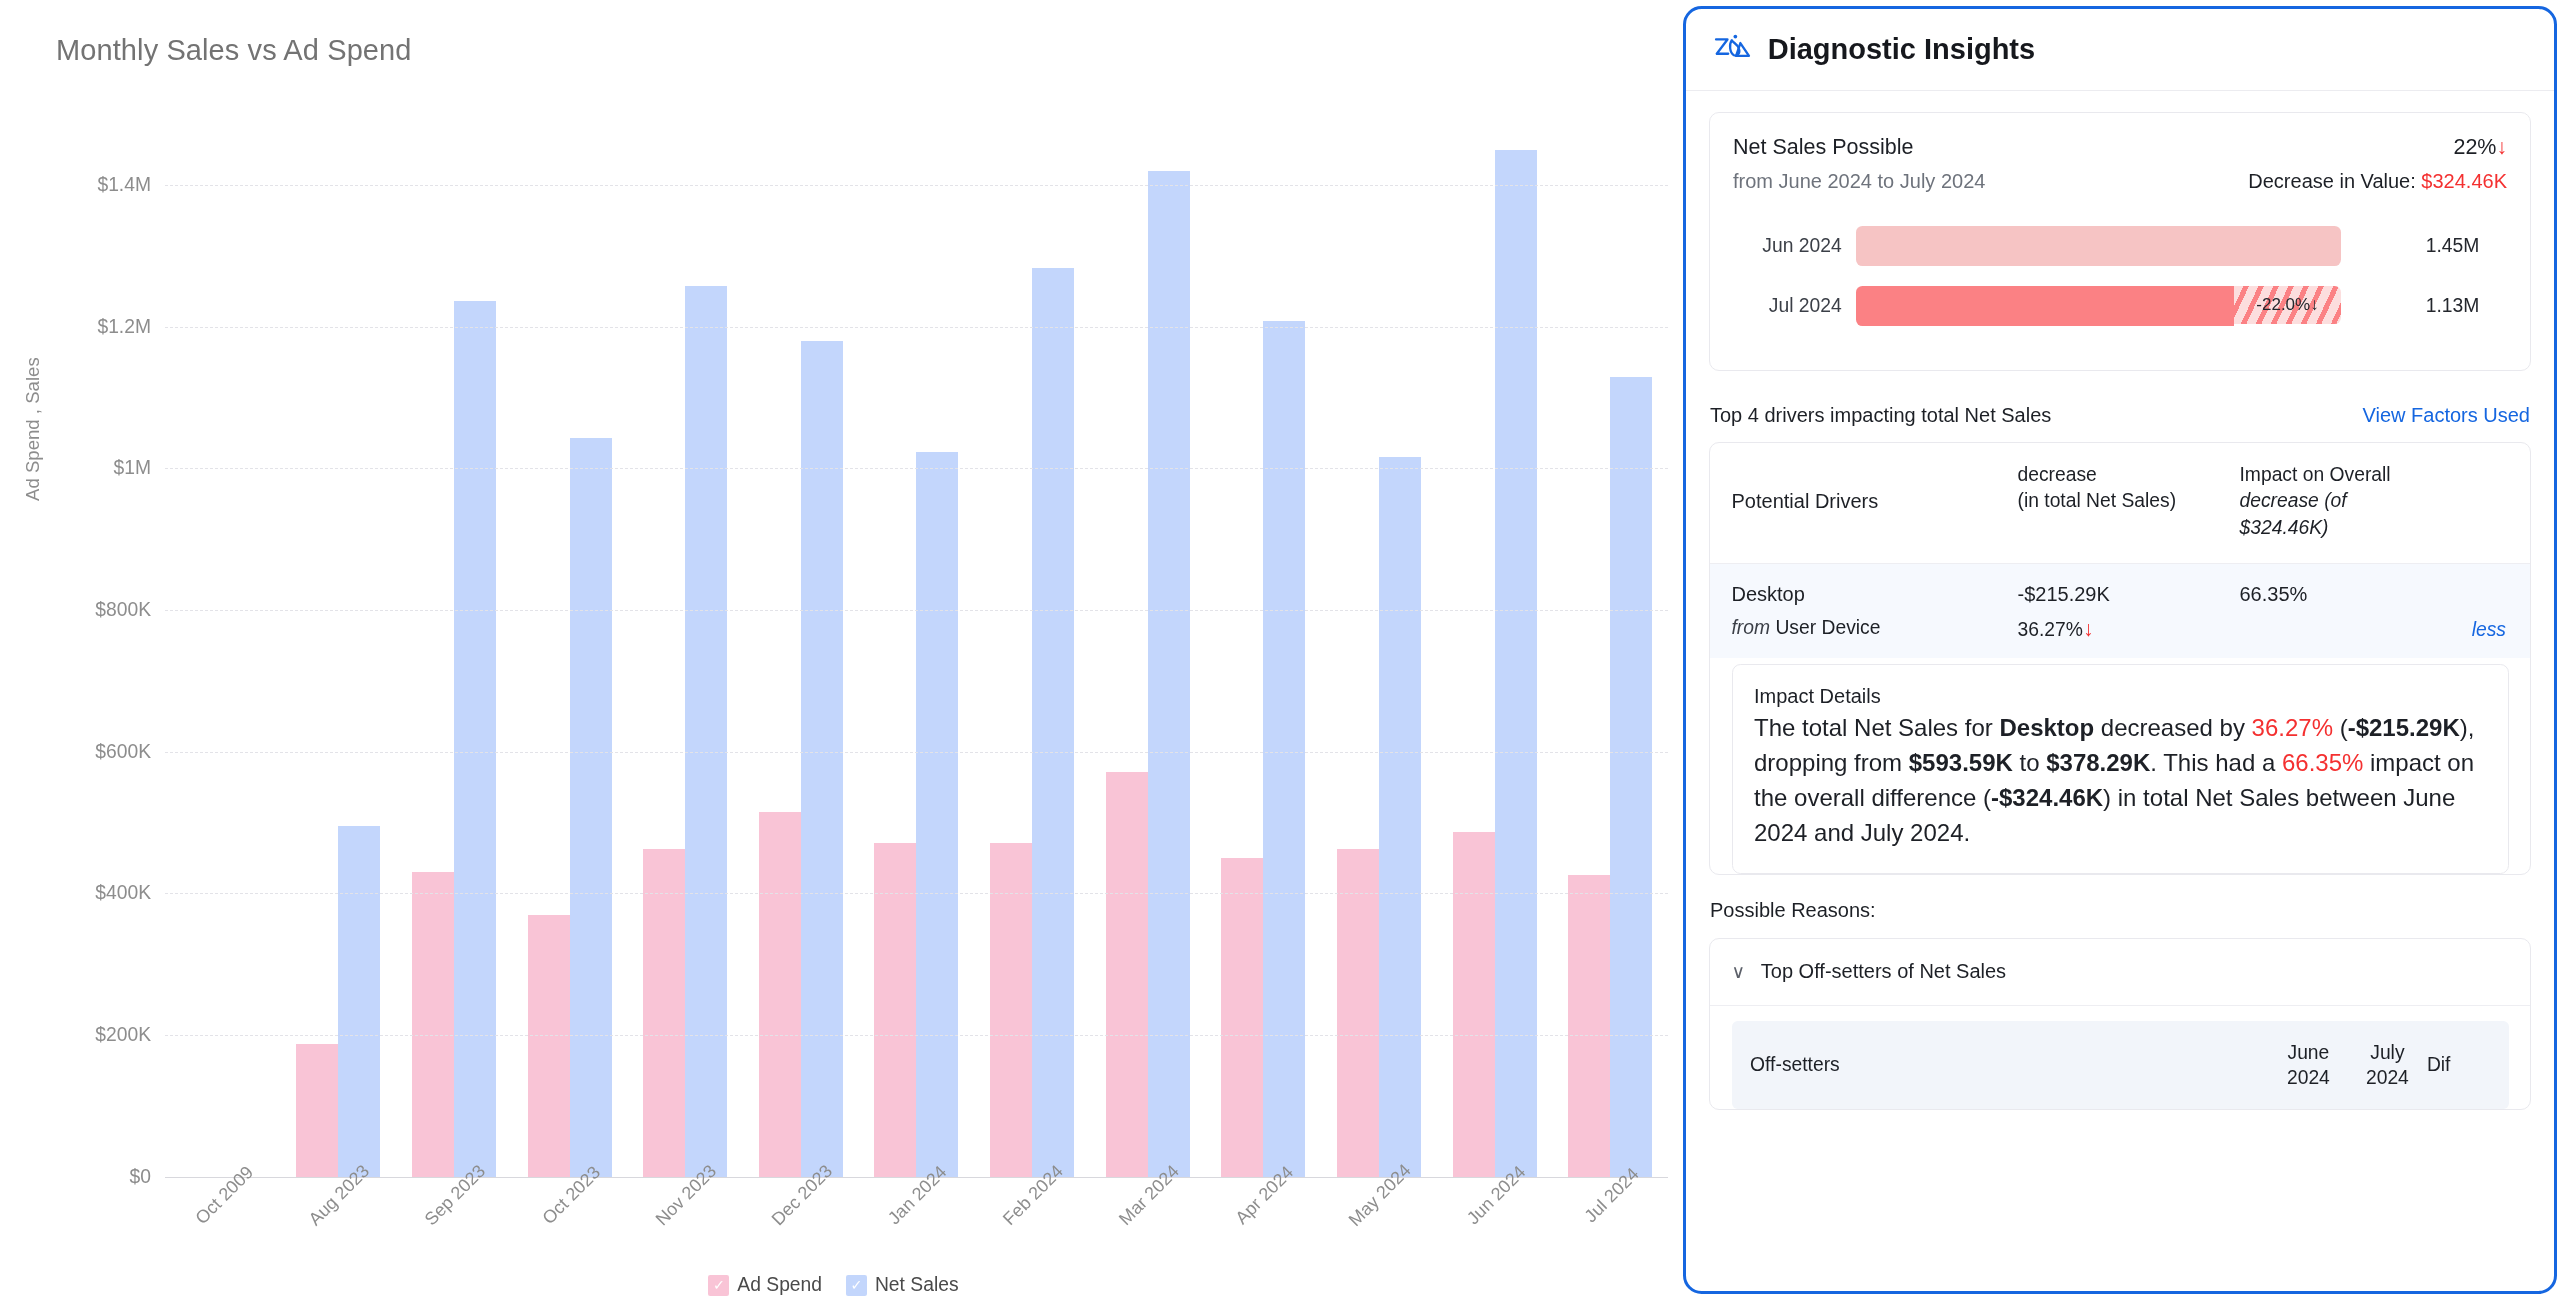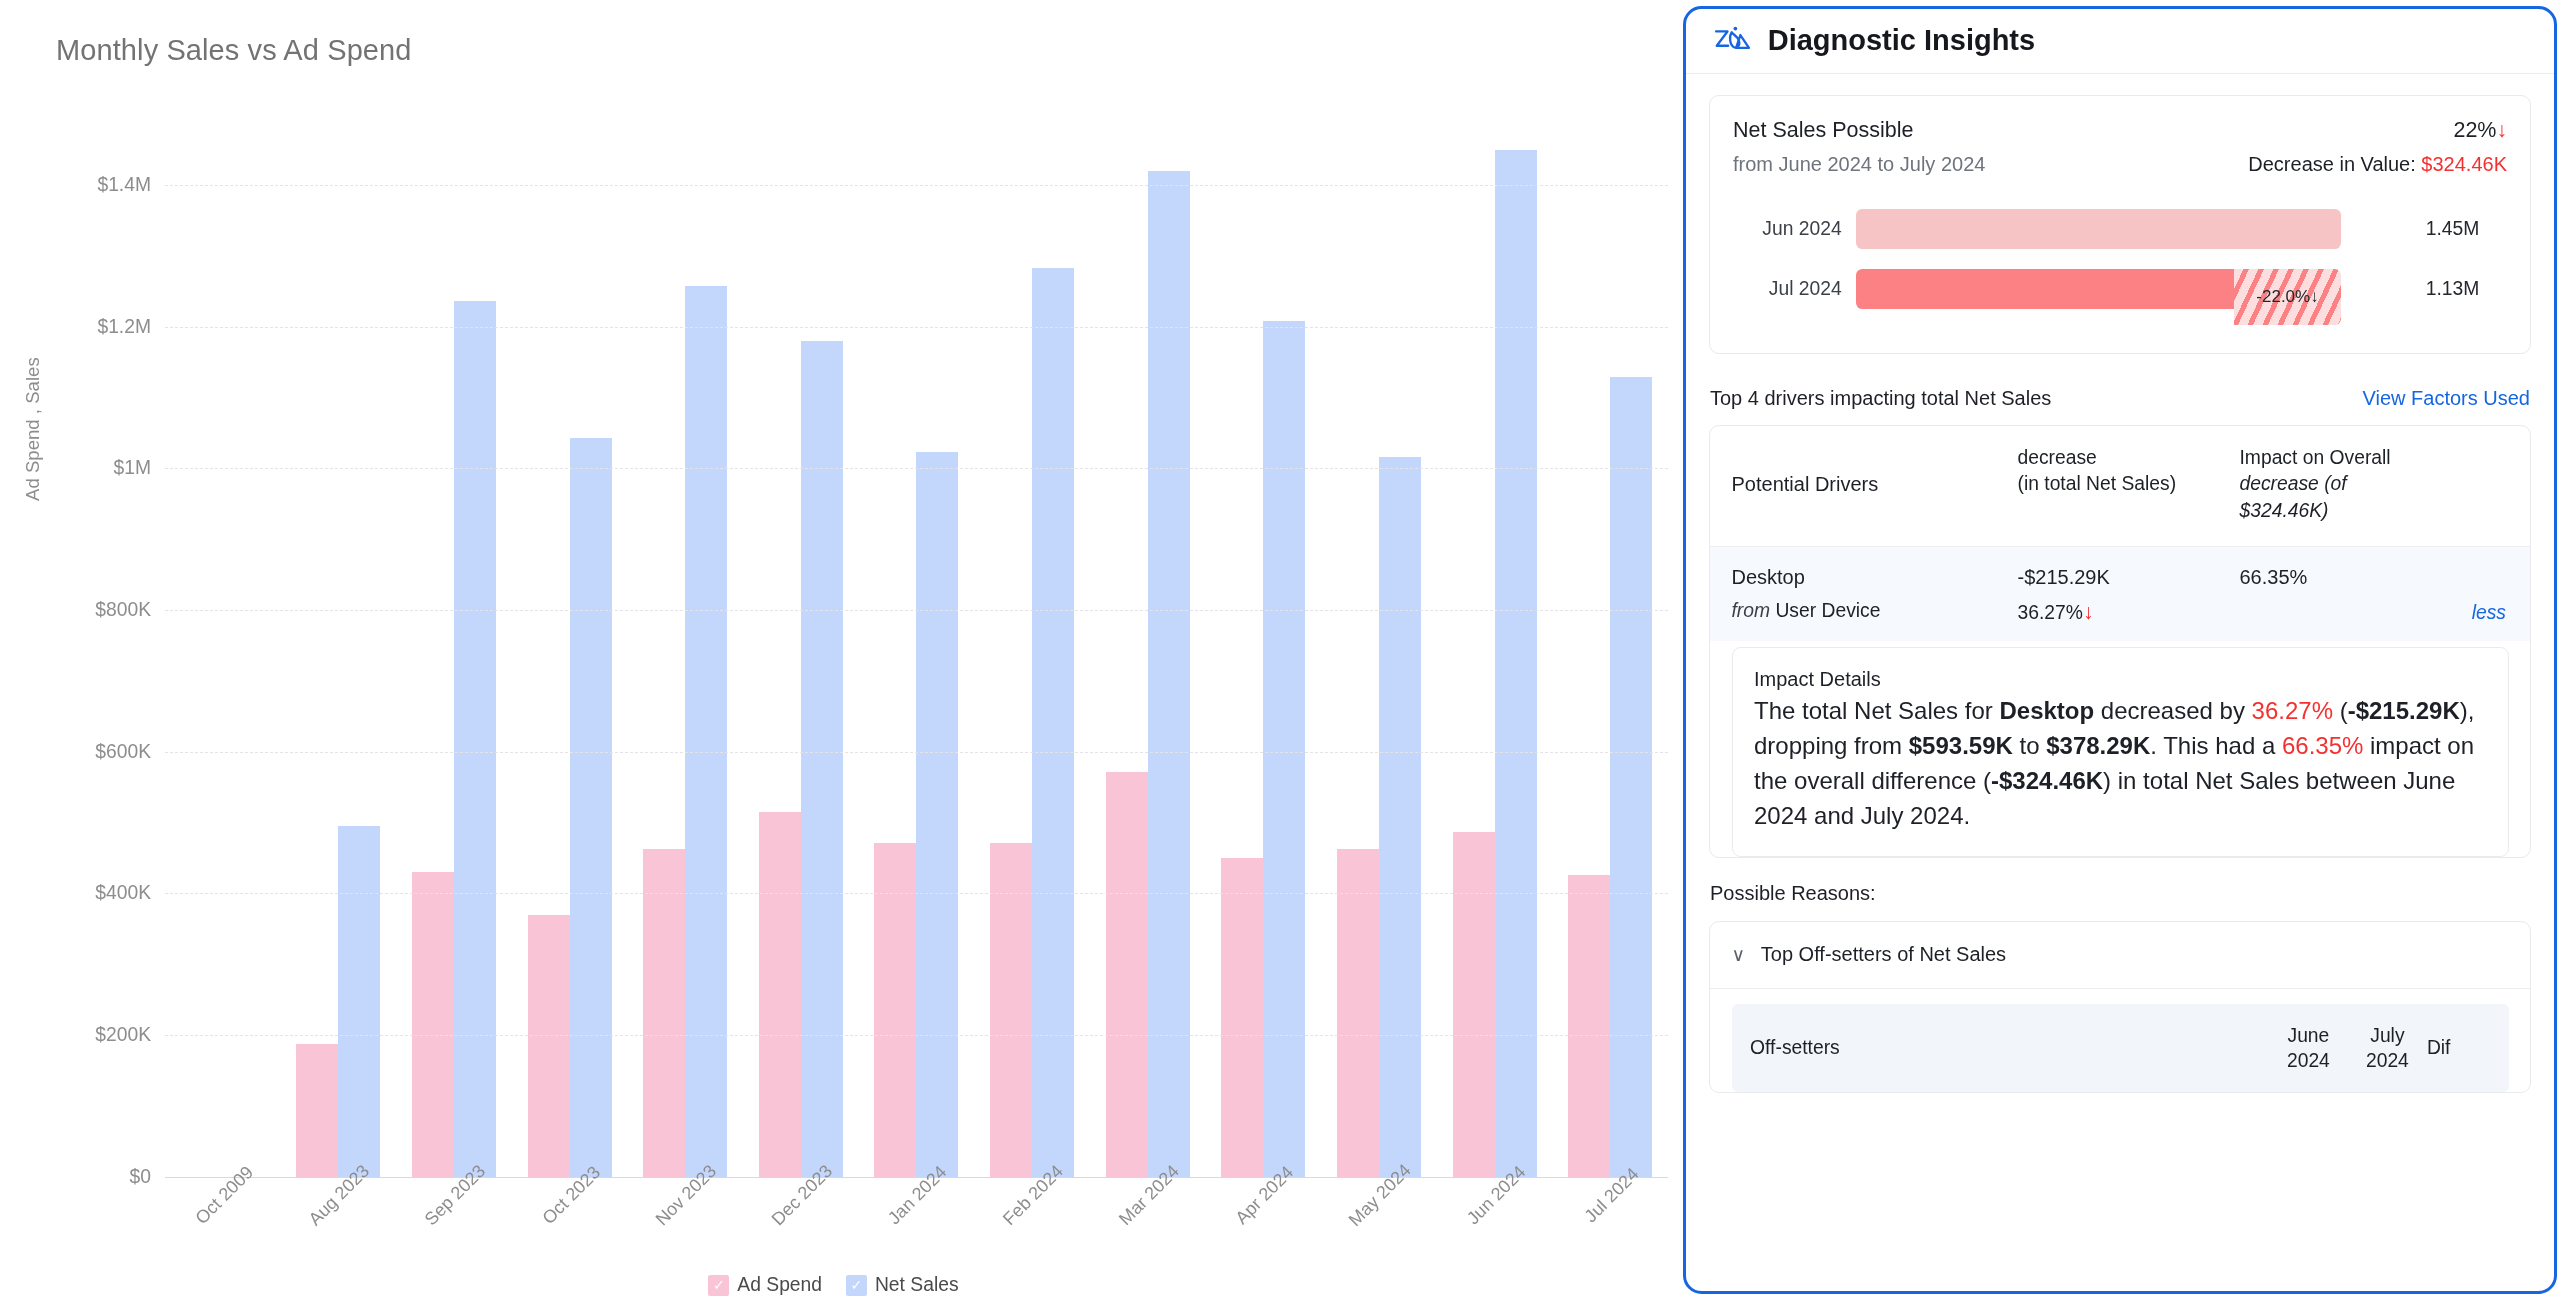--- a/index.html
+++ b/index.html
@@ -85,21 +85,21 @@
   
   .panel {
     position: absolute; left: 1683px; top: 5.7px;
     width: 874px; height: 1288px;
     background: #ffffff;
     border: 3.6px solid #1566e0;
     border-radius: 18.6px;
     overflow: hidden;
   }
   .panel-head {
-    height: 65px; display: flex; align-items: center; gap: 15.7px;
+    height: 82px; display: flex; align-items: center; gap: 15.7px;
     padding: 0 27px; border-bottom: 1.4px solid #ececf0;
   }
   .zia-logo { width: 39px; height: 31.5px; flex: 0 0 auto; }
   .panel-title { font-size: 29px; font-weight: 700; color: #16181d; }
 
   .summary-card {
     margin: 21.5px 23px 0 23px;
     border: 1.4px solid #e9e9ee; border-radius: 10px;
     padding: 21.5px 23px 26px 23px;
   }
@@ -115,21 +115,21 @@
   .cmp-row { display: flex; align-items: center; height: 44px; margin-bottom: 15.7px; }
   .cmp-label {
     width: 123px; text-align: right; padding-right: 14.3px;
     font-size: 19.3px; color: #3b3f47; white-space: nowrap;
   }
   .cmp-track { position: relative; flex: 1 1 auto; height: 40px; }
   .cmp-fill { position: absolute; left: 0; top: 0; height: 40px; border-radius: 6.4px; }
   .cmp-fill.prev { background: #f6c4c4; }
   .cmp-fill.curr { background: #fb8184; }
   .cmp-gap {
-    position: absolute; top: 0; height: 56px; border-radius: 0 6.4px 6.4px 0;
+    position: absolute; top: 0; height: 38px; border-radius: 0 6.4px 6.4px 0;
     background: repeating-linear-gradient(115deg,
       #fcdede 0px, #fcdede 8.6px, #fb8184 8.6px, #fb8184 13.6px);
     display: flex; align-items: center; justify-content: center;
   }
   .cmp-gap-txt { font-size: 17px; color: #24272d; white-space: nowrap; }
   .cmp-val { width: 97px; padding-left: 15.7px; font-size: 19.3px; color: #24272d; }
 
   .drivers-head {
     display: flex; justify-content: space-between; align-items: center;
     padding: 0 24px; margin-top: 33px;

